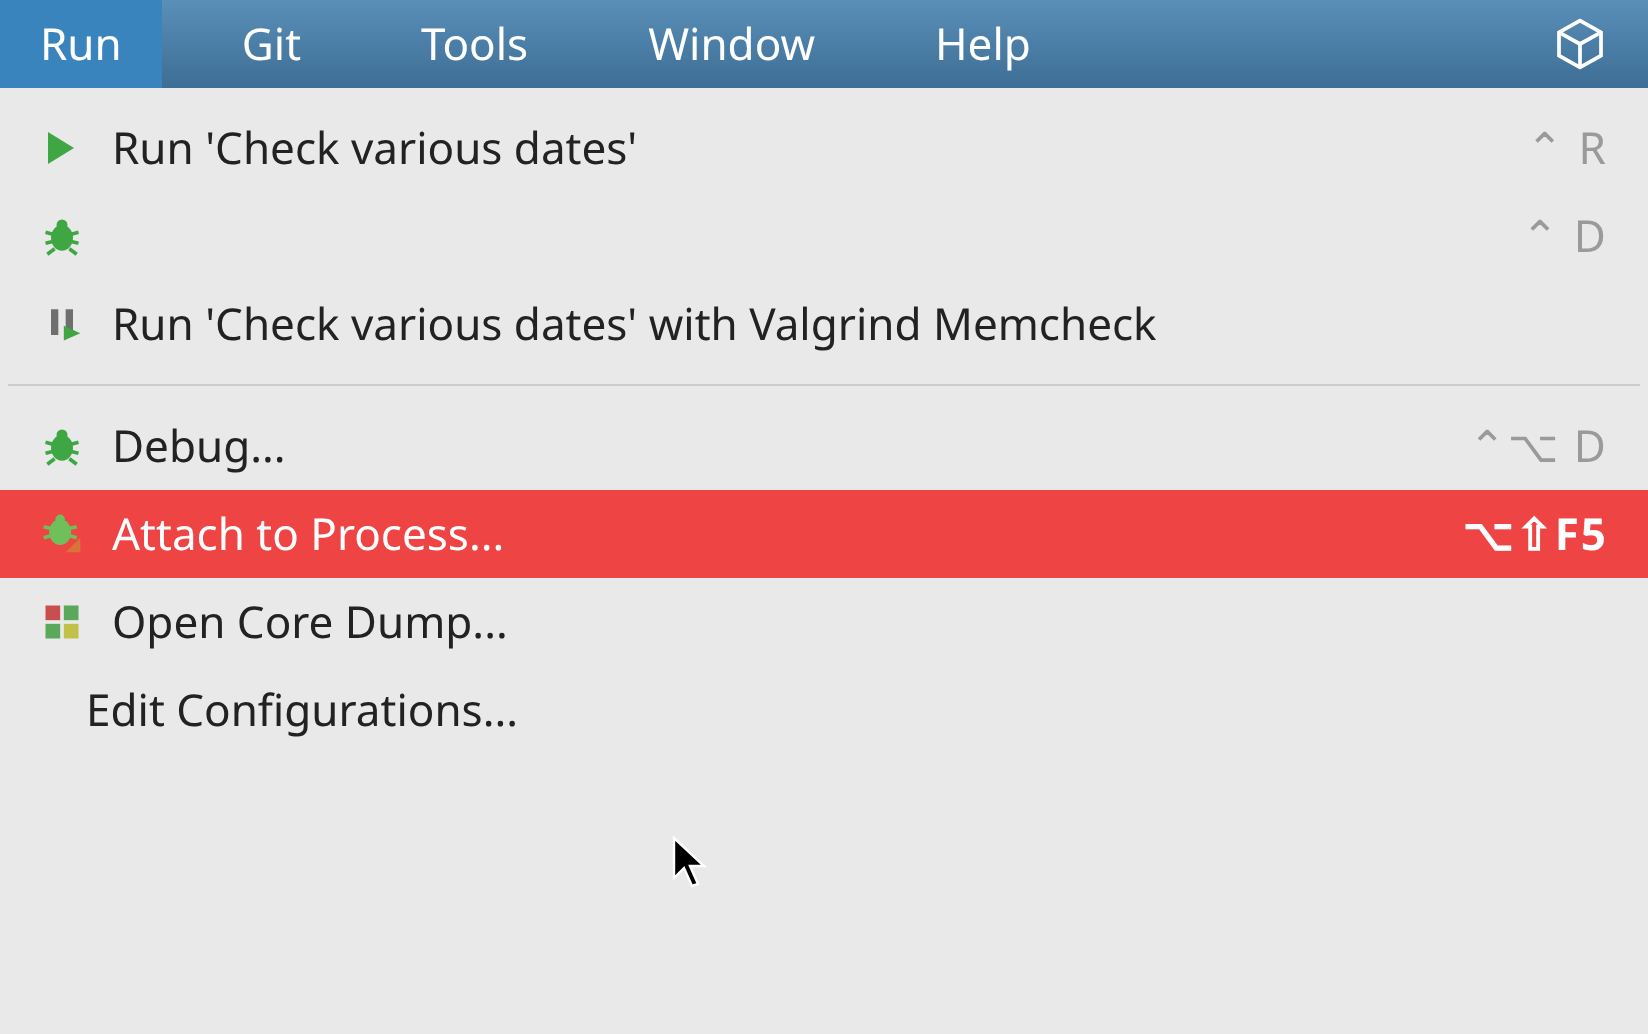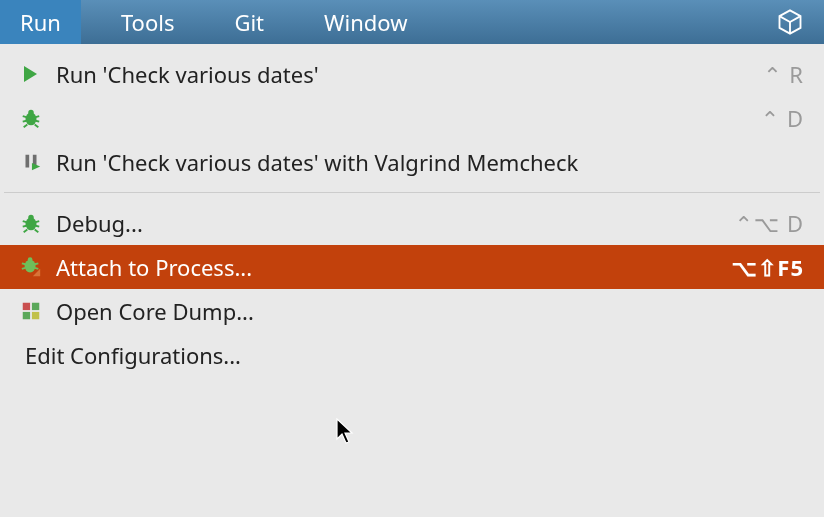--- a/index.html
+++ b/index.html
@@ -59,53 +59,56 @@
   .menu-row .label {
     flex: 0 0 auto;
   }
   .menu-row .stretch { flex: 1; }
   .menu-row .shortcut {
     color: #9a9a9a;
     font-size: 22px;
     letter-spacing: 1px;
   }
   .menu-row.selected {
-    background: #c2410c;
+    background: #ef4444;
     color: #fff;
   }
   .menu-row.selected .shortcut { color: #fff; font-weight: bold; }
   .separator {
     height: 1px;
     background: #ccc;
     margin: 8px 4px;
   }
-  .no-icon .label { margin-left: 5px; }
+  .no-icon .label { margin-left: 23px; }
   .cursor {
     position: absolute;
     left: 335px;
     top: 418px;
     pointer-events: none;
     z-index: 10;
   }
 </style>
 </head>
 <body>
 
 <div class="menubar">
   <div class="menubar-item active">
       <span>Run</span>
     </div>
   <div class="menubar-item">
+      <span>Git</span>
+    </div>
+  <div class="menubar-item">
       <span>Tools</span>
     </div>
   <div class="menubar-item">
-      <span>Git</span>
-    </div>
-  <div class="menubar-item">
       <span>Window</span>
+    </div>
+  <div class="menubar-item">
+      <span>Help</span>
     </div>
   <div class="menubar-spacer"></div>
   <div class="menubar-right">
     <svg width="28" height="28" viewBox="0 0 24 24" fill="none" stroke="#fff" stroke-width="1.6">
       <path d="M12 2 L21 7 L21 17 L12 22 L3 17 L3 7 Z"></path>
       <path d="M3 7 L12 12 L21 7"></path>
       <path d="M12 12 L12 22"></path>
     </svg>
   </div>
 </div>

